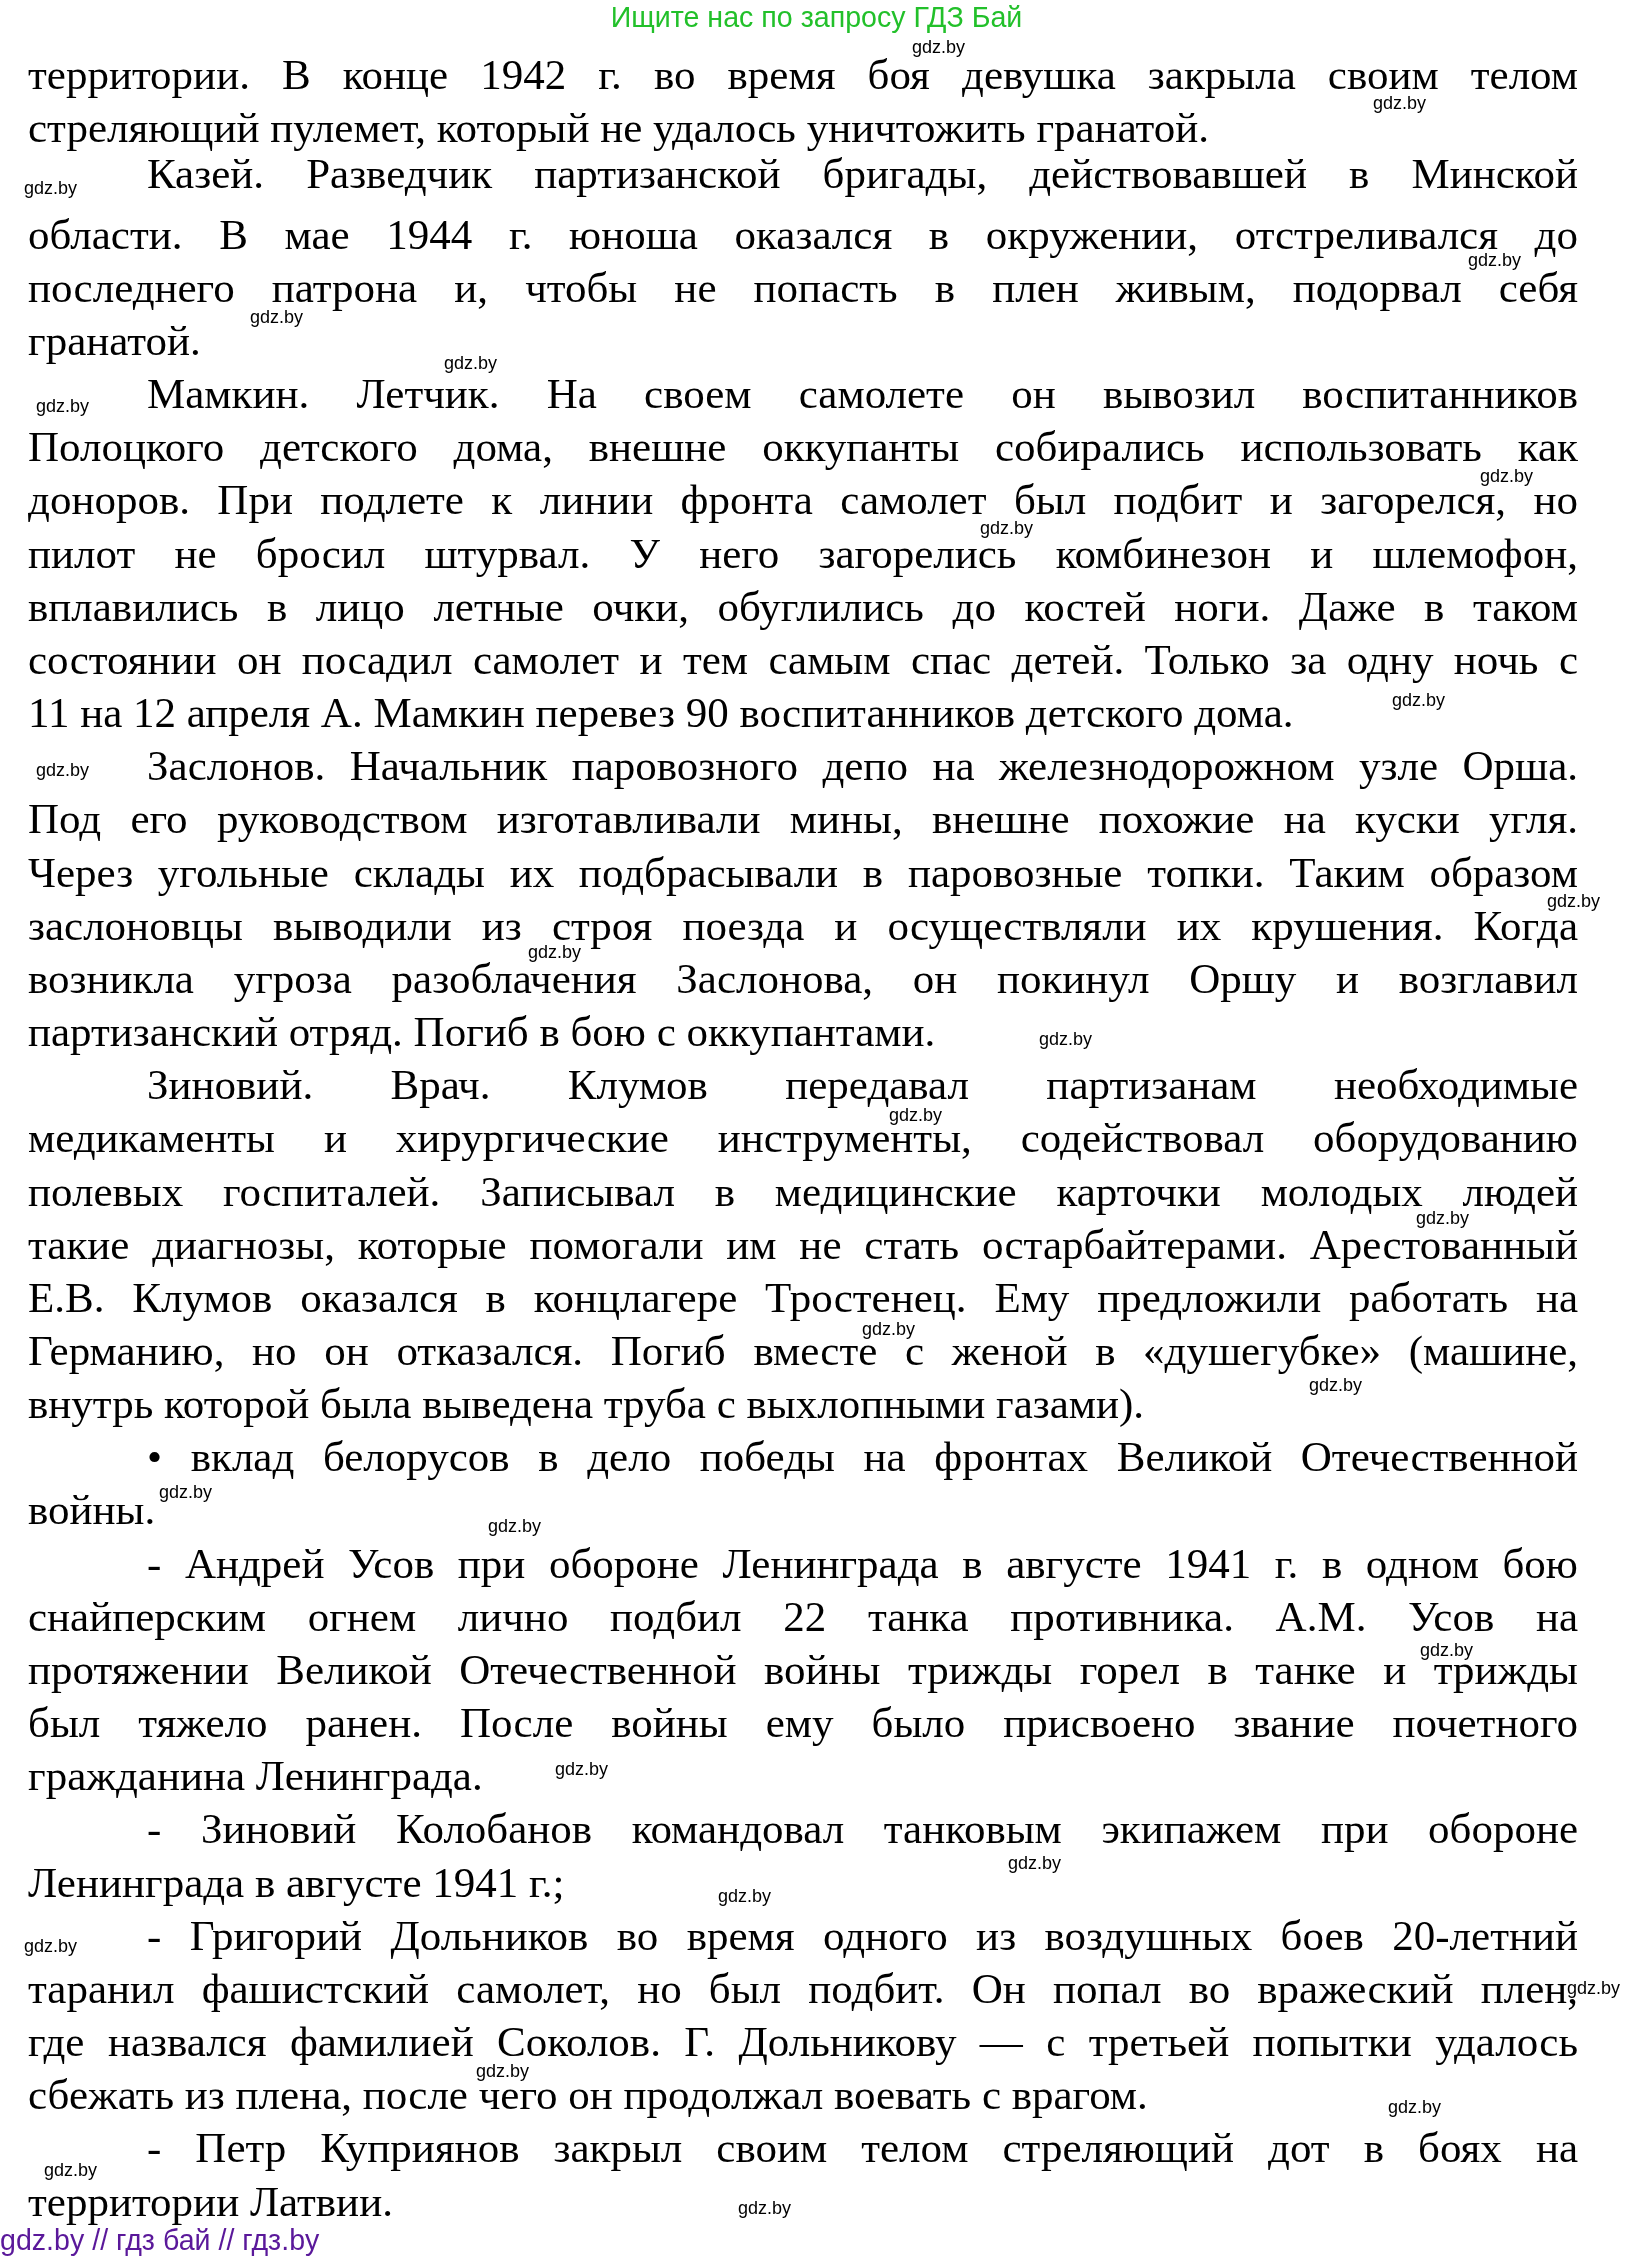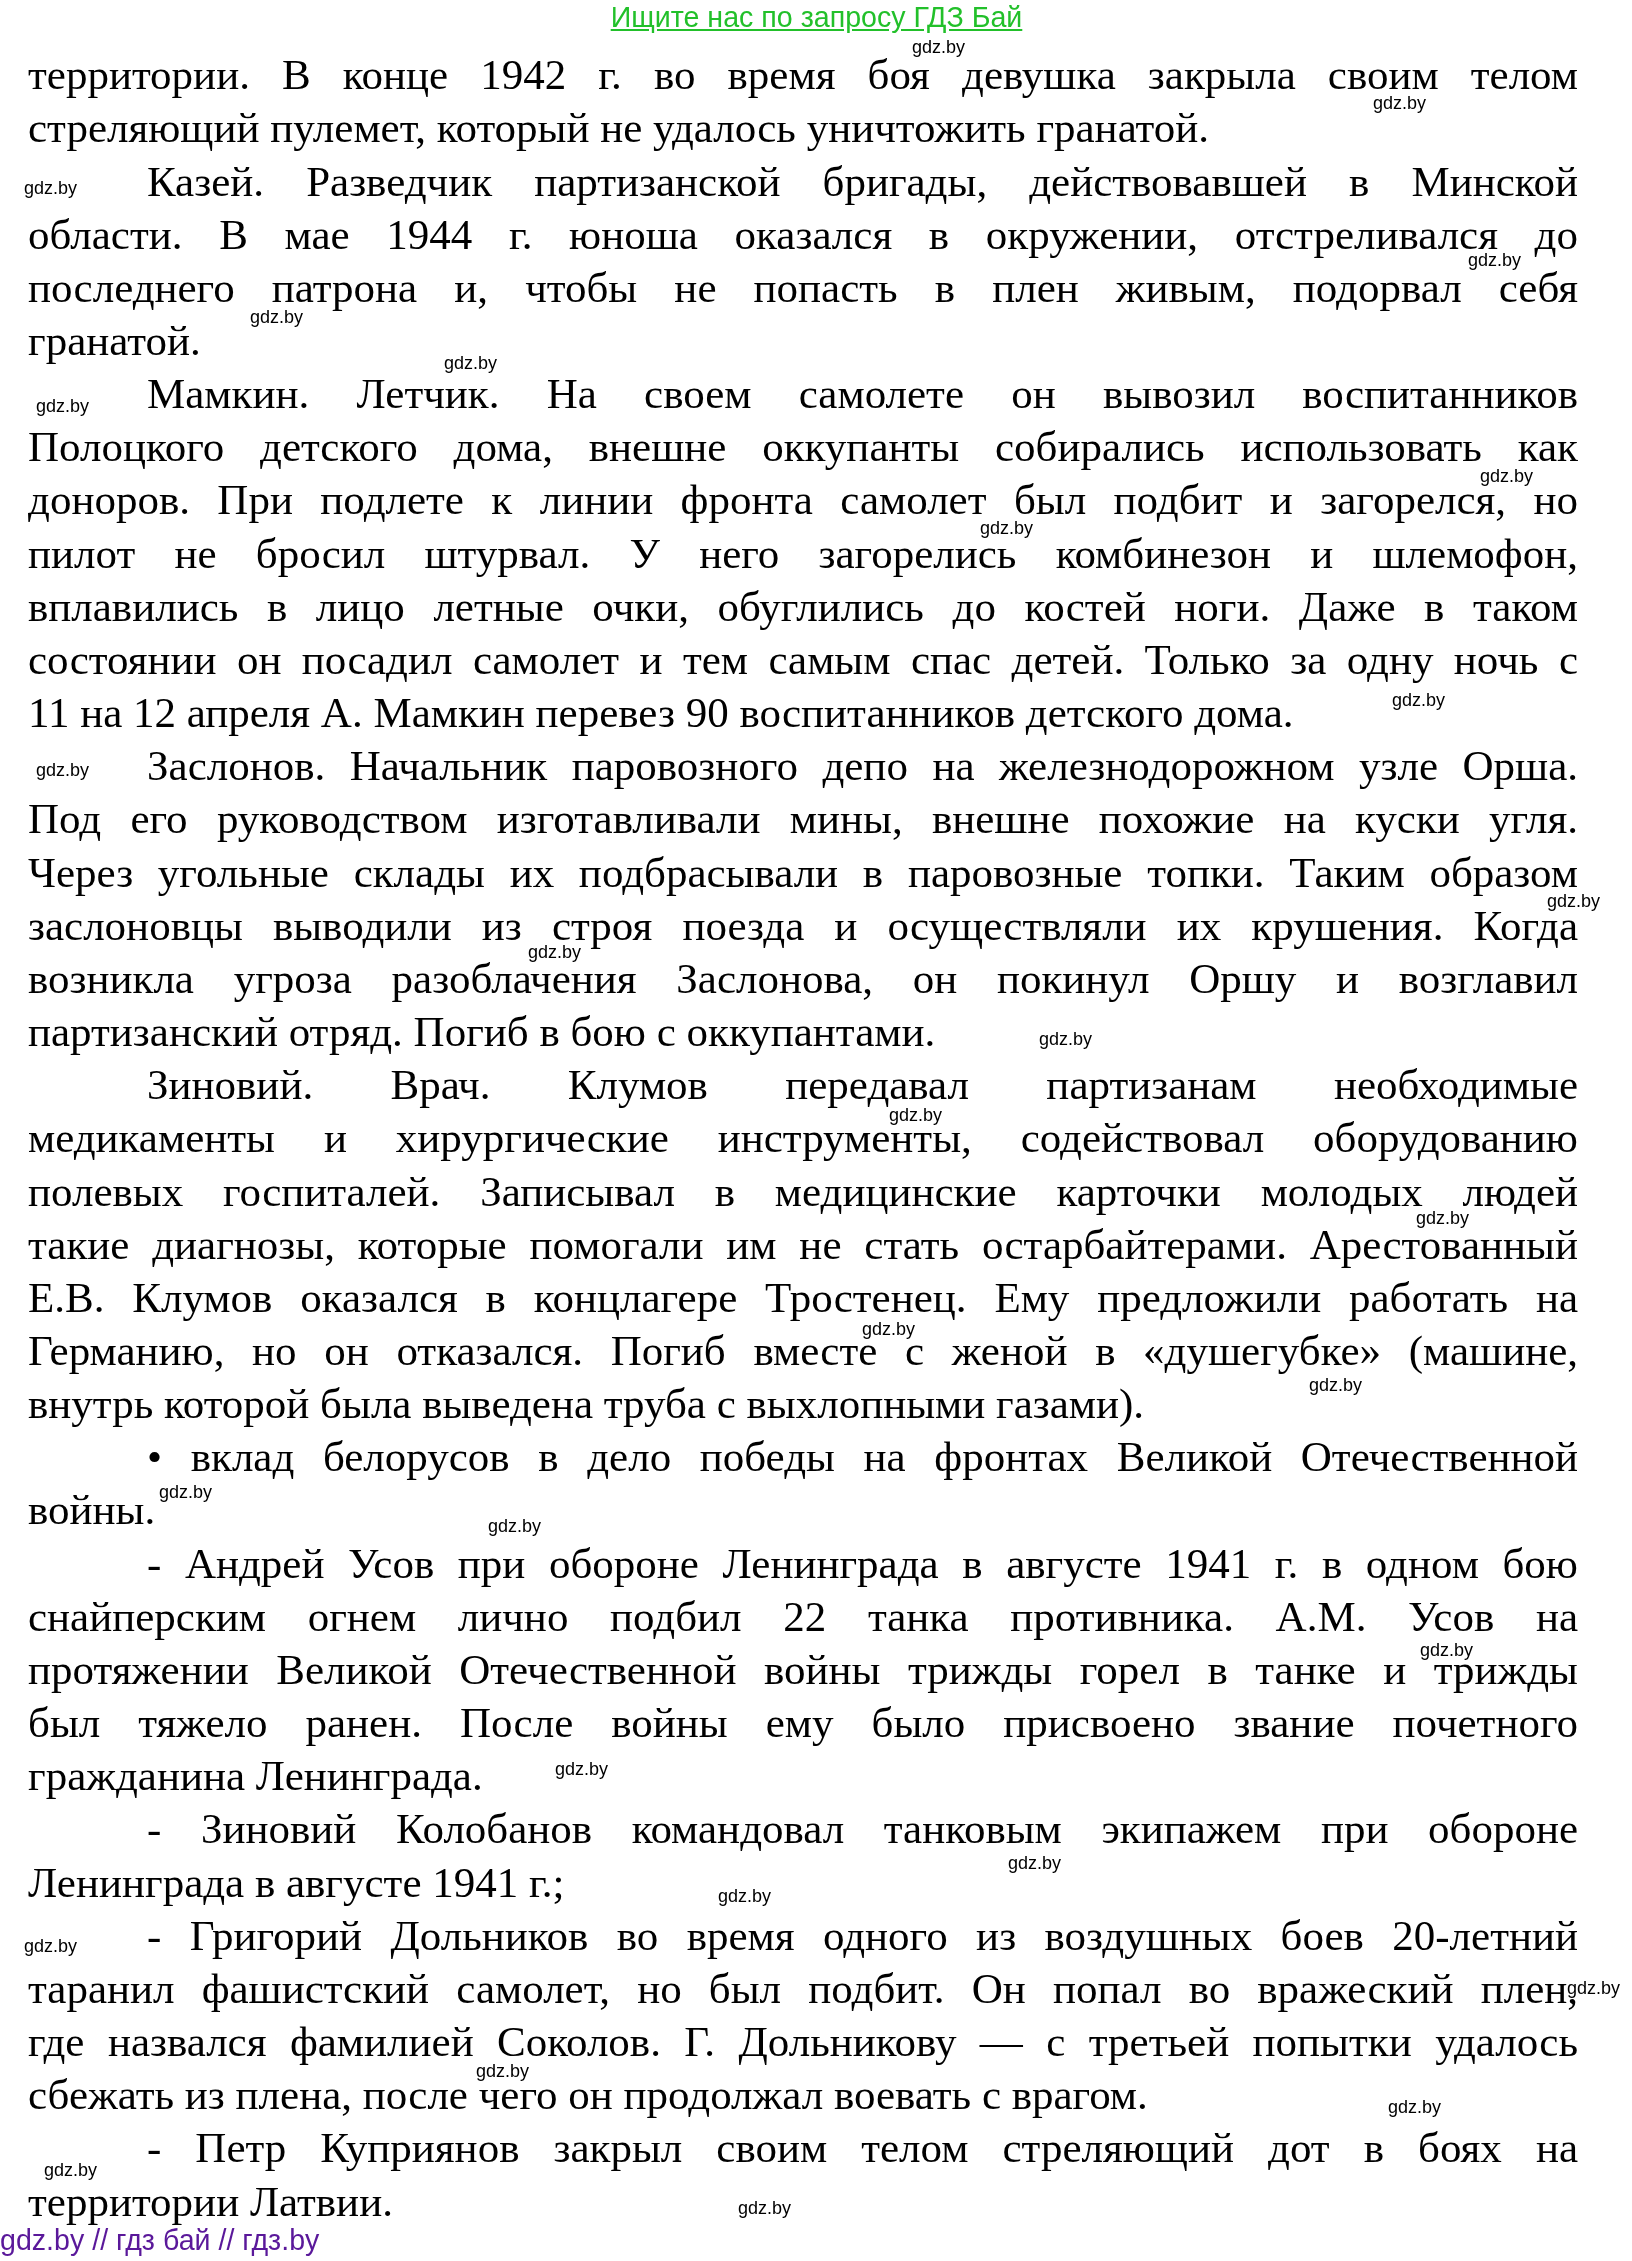--- a/index.html
+++ b/index.html
@@ -1,32 +1,32 @@
 <!DOCTYPE html>
 <html style="font-size:12.7px"><head>
 <meta charset="utf-8">
 <style>
   html, body { margin:0; padding:0; background:#fff; }
   body { width:1633px; height:2261px; position:relative; overflow:hidden; font-family:"Liberation Serif", serif; color:#000; }
-  .hdr { position:absolute; top:0; left:0; width:1633px; text-align:center; font-family:"Liberation Sans", sans-serif; font-size:28.6px; color:#22c02a; line-height:35px;text-decoration:underline; }
+  .hdr { position:absolute; top:0; left:0; width:1633px; text-align:center; font-family:"Liberation Sans", sans-serif; font-size:28.6px; color:#22c02a; line-height:35px; }
   .ftr { position:absolute; top:2223px; left:0; width:1633px; text-align:left; font-family:"Liberation Sans", sans-serif; font-size:28.6px; color:#5a189a; line-height:35px; }
   .line { position:absolute; left:28px; width:1550px; font-size:43px; line-height:52px; white-space:nowrap; text-align:justify; text-align-last:justify; }
   .line.last { text-align-last:left; }
   .line.ind { left:28px; padding-left:119px; width:1431px; }
   .wm { position:absolute; font-family:"Liberation Sans", sans-serif; font-size:18px; color:#000; line-height:24px; }
 </style>
 </head>
 <body>
 
 <div class="hdr">Ищите нас по запросу ГДЗ Бай</div>
 
 <div id="doc">
   <div class="line" style="top:49px">территории. В конце 1942 г. во время боя девушка закрыла своим телом</div>
   <div class="line last" style="top:102px">стреляющий пулемет, который не удалось уничтожить гранатой.</div>
-  <div class="line ind" style="top:156px">Казей. Разведчик партизанской бригады, действовавшей в Минской</div>
+  <div class="line ind" style="top:148px">Казей. Разведчик партизанской бригады, действовавшей в Минской</div>
   <div class="line" style="top:209px">области. В мае 1944 г. юноша оказался в окружении, отстреливался до</div>
   <div class="line" style="top:262px">последнего патрона и, чтобы не попасть в плен живым, подорвал себя</div>
   <div class="line last" style="top:315px">гранатой.</div>
   <div class="line ind" style="top:368px">Мамкин. Летчик. На своем самолете он вывозил воспитанников</div>
   <div class="line" style="top:421px">Полоцкого детского дома, внешне оккупанты собирались использовать как</div>
   <div class="line" style="top:474px">доноров. При подлете к линии фронта самолет был подбит и загорелся, но</div>
   <div class="line" style="top:528px">пилот не бросил штурвал. У него загорелись комбинезон и шлемофон,</div>
   <div class="line" style="top:581px">вплавились в лицо летные очки, обуглились до костей ноги. Даже в таком</div>
   <div class="line" style="top:634px">состоянии он посадил самолет и тем самым спас детей. Только за одну ночь с</div>
   <div class="line last" style="top:687px">11 на 12 апреля А. Мамкин перевез 90 воспитанников детского дома.</div>

